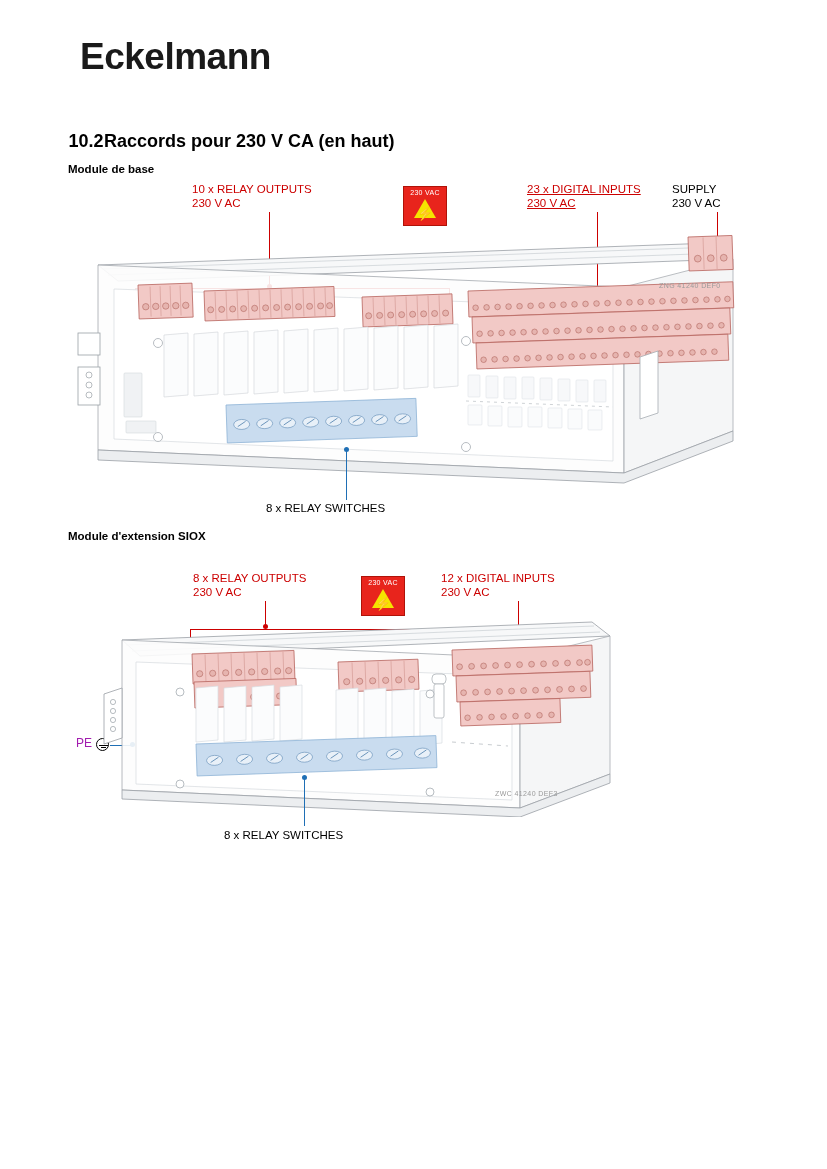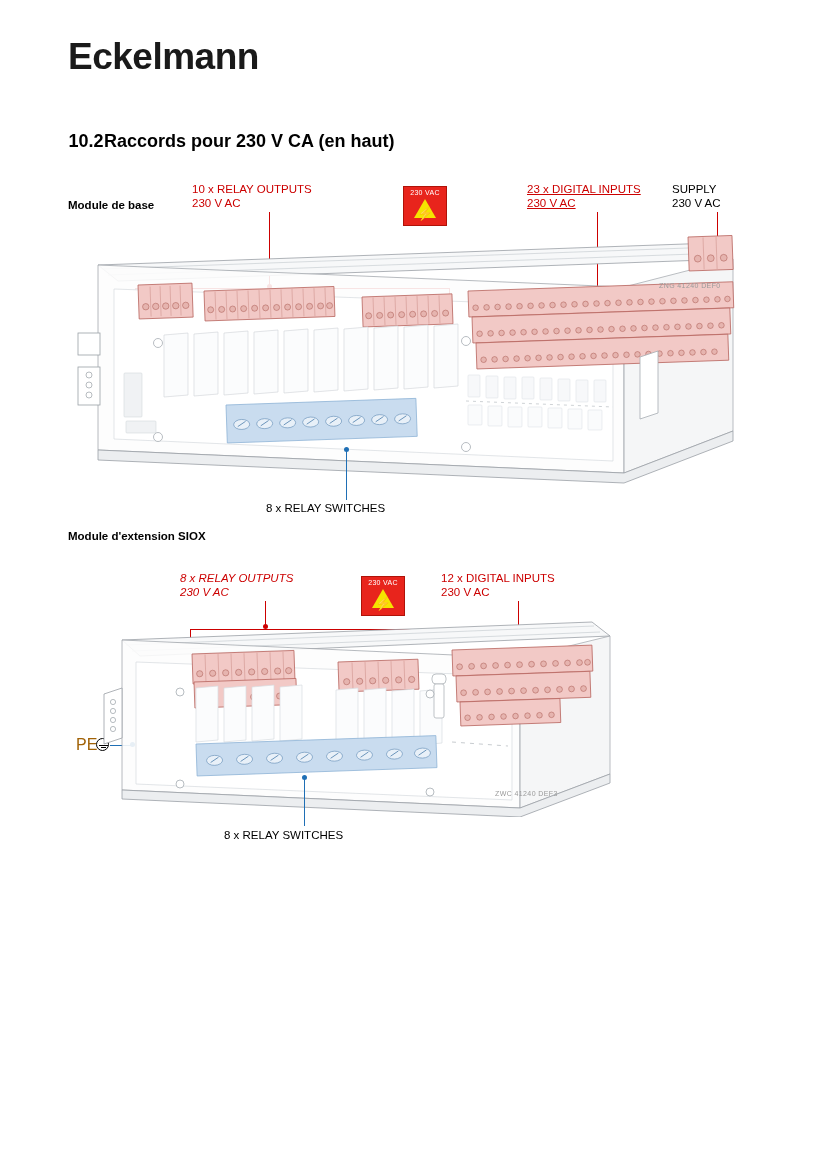--- a/index.html
+++ b/index.html
@@ -13,21 +13,21 @@
     height: 1169px;
     background: #ffffff;
     margin: 0 auto;
     font-family: "Liberation Sans", sans-serif;
     color: #000;
     overflow: hidden;
   }
   
   .brand {
     position: absolute;
-    left: 68px;
+    left: 80px;
     top: 36px;
     font-size: 37px;
     font-weight: bold;
     letter-spacing: -0.5px;
     color: #1a1a1a;
     font-family: "Liberation Sans", sans-serif;
   }
   .section-title {
     position: absolute;
     left: 68px;
@@ -36,21 +36,21 @@
     font-weight: bold;
     text-align: center;
   }
   .section-title .num { display: inline-block; width: 36px; }
   .subhead {
     position: absolute;
     font-size: 11.5px;
     font-weight: bold;
     left: 68px;
   }
-  #subhead-base { top: 163px; margin-top: 36px; }
+  #subhead-base { top: 163px; }
   #subhead-siox { top: 530px; }
 
   
   .figure { position: absolute; left: 0; top: 0; width: 827px; }
 
   
   .anno {
     position: absolute;
     color: #cc0000;
     font-size: 11.5px;
@@ -131,22 +131,22 @@
     bottom: 34px;
     height: 20px;
     font-size: 11.5px;
   }
   .footer .f-left  { position: absolute; left: 68px; }
   .footer .f-mid   { position: absolute; left: 380px; }
   .footer .f-right { position: absolute; right: 68px; }
 
   .pe-label {
     position: absolute;
-    font-size: 16px;
-    color: #a16207;
+    font-size: 12px;
+    color: #a21caf;
   }
   .pe-sym {
     position: absolute;
     width: 13px; height: 13px;
     border: 1px solid #000;
     border-radius: 50%;
     box-sizing: border-box;
   }
   .pe-sym:before {
     content:"";
@@ -499,21 +499,21 @@
 
     <div class="vline blue" style="left:346px; top:450px; height:50px;"></div>
     <div class="dot blue" style="left:344px; top:447px;"></div>
     <div class="anno black" style="left:266px; top:502px; width:160px;">
       <span>8 x RELAY SWITCHES</span>
     </div>
   </div>
 
   <div class="figure">
 
-    <div class="anno" style="left:180px; top:572px; width:155px;font-style:italic;">
+    <div class="anno" style="left:193px; top:572px; width:155px;">
       <span>8 x RELAY OUTPUTS</span><br>
       <span>230 V AC</span>
     </div>
     <div class="vline" style="left:265px; top:601px; height:26px;"></div>
     <div class="dot" style="left:263px; top:624px;"></div>
     <div class="hline" style="left:190px; top:629px; width:246px;"></div>
     <div class="tick" style="left:190px; top:629px; height:9px;"></div>
     <div class="tick" style="left:436px; top:629px; height:9px;"></div>
 
     <div class="anno" style="left:441px; top:572px; width:155px;">

